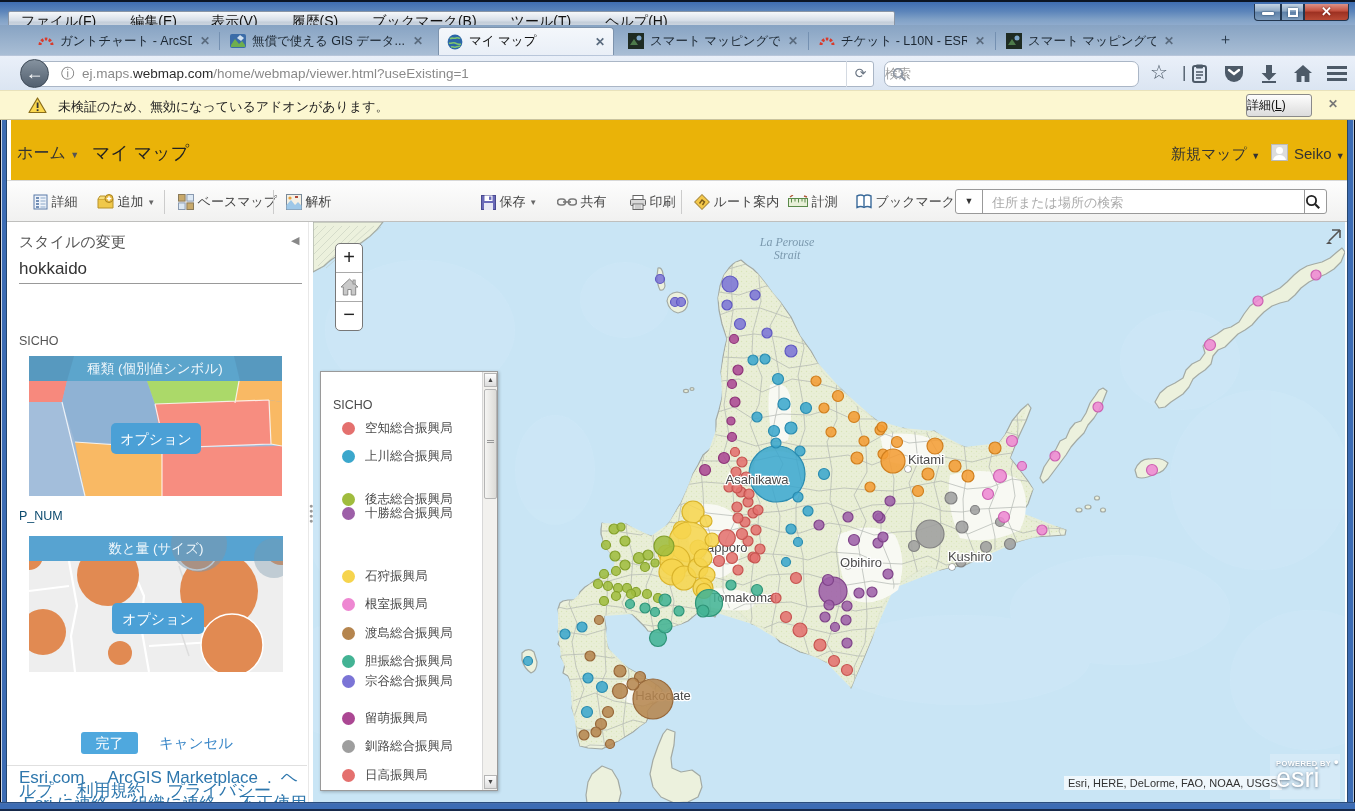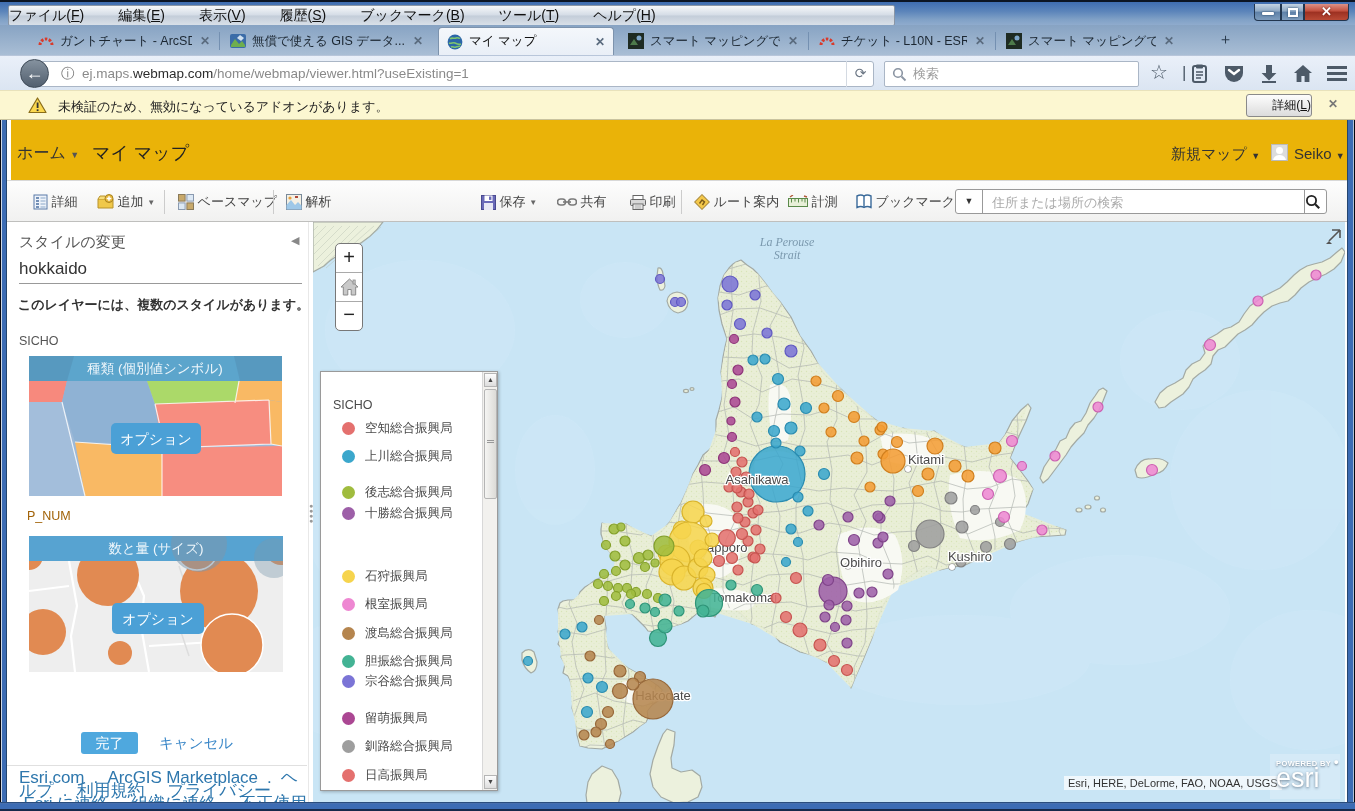--- a/index.html
+++ b/index.html
@@ -1,19 +1,19 @@
 <!DOCTYPE html>
 <html><head><meta charset="utf-8">
 <style>
 *{margin:0;padding:0;box-sizing:border-box}
 html,body{width:1355px;height:811px;overflow:hidden;font-family:"Liberation Sans",sans-serif}
 #win{position:absolute;left:0;top:0;width:1355px;height:811px;background:#fff}
 
 #titlebar{position:absolute;left:0;top:0;width:1355px;height:25px;background:linear-gradient(#3f6db1 0%,#5b84ba 40%,#7fa0c6 75%,#8fabcd 100%);border-top:2px solid #0c1524}
-#menubar{position:absolute;left:8px;top:3px;width:887px;height:21px;background:linear-gradient(#f6f8fa,#d4dce6 48%,#c3cdd9 52%,#d9e0e8);border:1px solid #8a96a6;border-radius:2px;display:flex;align-items:center;font-size:14px;color:#111;}
+#menubar{position:absolute;left:8px;top:9px;width:887px;height:21px;background:linear-gradient(#f6f8fa,#d4dce6 48%,#c3cdd9 52%,#d9e0e8);border:1px solid #8a96a6;border-radius:2px;display:flex;align-items:center;font-size:14px;color:#111;padding-left:12px}
 #menubar span{margin-right:34px}
 #menubar u{text-decoration:underline}
 .winbtn{position:absolute;top:2px;height:17px;border:1px solid #22364f;border-top:none;color:#fff;text-align:center;font-size:11px;line-height:15px}
 #btnmin{left:1254px;width:27px;background:linear-gradient(#c4d3e2,#8da8c4 45%,#5e81a8 50%,#7d9cbd);border-radius:0 0 0 4px}
 #btnmax{left:1281px;width:23px;background:linear-gradient(#c4d3e2,#8da8c4 45%,#5e81a8 50%,#7d9cbd)}
 #btnclose{left:1304px;width:45px;background:linear-gradient(#dd9186,#c24e3c 45%,#9c3021 50%,#b94a35);border-radius:0 0 4px 0}
 #btnmin b{display:block;margin:8px auto 0;width:12px;height:3px;background:#fff;border-radius:1px;box-shadow:0 0 2px #1a3b5e}
 #btnmax b{display:block;margin:4px auto 0;width:10px;height:9px;border:2px solid #fff;box-shadow:0 0 2px #1a3b5e}
 #btnclose b{font-weight:bold;font-size:13px;text-shadow:0 0 2px #5e1208}
 
@@ -22,27 +22,27 @@
 .tab .ico{width:16px;height:16px;margin-right:6px;flex:none}
 .tab .x{color:#5a6b7e;font-size:12px;margin-left:8px;font-weight:bold}
 .tab.active{background:linear-gradient(#f4f7fb,#e9eff7);border:1px solid #7d93ad;border-bottom:none;color:#111}
 .tabsep{position:absolute;top:7px;width:1px;height:18px;background:#7490b1}
 
 #navbar{position:absolute;left:0;top:55px;width:1355px;height:35px;background:linear-gradient(#eaf0f9,#dbe5f2);border-top:1px solid #b8c6da}
 #backbtn{position:absolute;left:20px;top:3px;width:29px;height:29px;border-radius:50%;background:linear-gradient(#85929f,#525f6e);border:1px solid #3e4a57;color:#fff;text-align:center;font-size:18px;line-height:26px;font-weight:bold;z-index:3}
 #urlbox{position:absolute;left:34px;top:5px;width:840px;height:26px;background:#fff;border:1px solid #aab6c6;border-radius:3px;font-size:13.5px;color:#8a8a8a;line-height:24px;padding-left:26px}
 #urlbox .dom{color:#2c2c2c}
 #reload{position:absolute;left:846px;top:5px;width:28px;height:26px;border-left:1px solid #d4dae2;color:#6b7684;font-size:14px;text-align:center;line-height:25px}
-#searchbox{position:absolute;left:884px;top:5px;width:255px;height:26px;background:#fff;border:1px solid #aab6c6;border-radius:2px;color:#9b9b9b;font-size:13px;line-height:24px;padding-left:28px}
+#searchbox{position:absolute;left:884px;top:5px;width:255px;height:26px;background:#fff;border:1px solid #aab6c6;border-radius:7px;color:#9b9b9b;font-size:13px;line-height:24px;}
 .navico{position:absolute;top:7px;font-size:17px;color:#4d5a68}
 
 #notif{position:absolute;left:0;top:90px;width:1355px;height:30px;background:#fcf7d1;border-top:1px solid #e8e2bb;border-bottom:1px solid #c9c39f;font-size:13px;color:#222}
 #notif .warn{position:absolute;left:28px;top:7px}
 #notif .msg{position:absolute;left:58px;top:7px}
-#notifbtn{position:absolute;left:1246px;top:3px;width:66px;height:23px;background:linear-gradient(#fdfdfd,#dcdcdc);border:1px solid #8a8a8a;border-radius:3px;font-size:12px;color:#111;text-align:right;line-height:21px}
+#notifbtn{position:absolute;left:1246px;top:3px;width:66px;height:23px;background:linear-gradient(#fdfdfd,#dcdcdc);border:1px solid #8a8a8a;border-radius:3px;font-size:12px;color:#111;text-align:left;line-height:21px}
 #notifx{position:absolute;left:1328px;top:6px;color:#777;font-size:12px;font-weight:bold}
 
 #page{position:absolute;left:7px;top:120px;width:1340px;height:682px;background:#fff;overflow:hidden}
 #agheader{position:absolute;left:4px;top:0;width:1340px;height:60px;background:#eab308}
 #agtoolbar{position:absolute;left:0;top:60px;width:1340px;height:42px;background:linear-gradient(#fdfdfd,#f1f1f0);border-top:1px solid #d8d8d8;border-bottom:1px solid #bfbfbd;font-size:13px;color:#444}
 .tbitem{position:absolute;top:12px;display:flex;align-items:center;white-space:nowrap}
 .tbsep{position:absolute;top:9px;width:1px;height:24px;background:#ccc}
 
 #panel{position:absolute;left:0;top:102px;width:302px;height:580px;background:#fff;border-right:1px solid #e8e8e8;font-size:13px;color:#4c4c4c}
 .lgrow{position:absolute;left:0;width:160px;padding-left:44px;line-height:15px}
@@ -243,42 +243,41 @@
               <circle cx="6.5" cy="6.5" r="4.6" fill="none" stroke="#222" stroke-width="1.8"></circle>
               <path d="M10.2 10.2 L14.2 14.2" stroke="#222" stroke-width="2.2"></path>
             </svg></div>
       </div>
     </div>
     <div id="panel">
       <div style="position:absolute;left:12px;top:11px;font-size:15px;color:#555">スタイルの変更</div>
       <div style="position:absolute;left:284px;top:12px;color:#888;font-size:11px">◀</div>
       <div style="position:absolute;left:12px;top:37px;font-size:17px;color:#333">hokkaido</div>
       <div style="position:absolute;left:12px;top:61px;width:283px;height:1px;background:#999"></div>
-      <div style="position:absolute;left:11px;top:74px;font-size:13px;font-weight:bold;color:#333;white-space:nowrap">このレイヤーには、複数のスタイルがあります。</div>
       <div style="position:absolute;left:12px;top:112px;font-size:12.5px;color:#555">SICHO</div>
       <svg style="position:absolute;left:22px;top:134px" width="253" height="140" viewBox="0 0 253 140">
         <rect width="253" height="140" fill="#9db9d8"></rect>
         <polygon points="0,25 38,25 33,46 0,46" fill="#f7897d"></polygon>
         <polygon points="0,46 33,46 56,140 0,140" fill="#a3bedb"></polygon>
         <polygon points="38,25 118,25 126,50 131,70 128,88 46,86 33,46" fill="#8fb2d4"></polygon>
         <polygon points="118,25 210,25 206,47 168,50 126,48" fill="#abd969"></polygon>
         <polygon points="210,25 253,25 253,46 240,44 206,47" fill="#f9b964"></polygon>
         <polygon points="126,48 240,44 242,88 133,92" fill="#f78d80"></polygon>
         <polygon points="240,44 253,46 253,90 242,88" fill="#f9b964"></polygon>
         <polygon points="133,92 253,90 253,140 133,140" fill="#f78d80"></polygon>
         <polygon points="46,86 133,92 133,140 56,140" fill="#f9b964"></polygon>
         <path d="M33,46 56,140 M126,48 131,70 128,88 133,92 133,140 M46,86 133,92 M126,48 240,44 M206,47 210,25 M240,44 242,88 253,90 M133,92 242,88" stroke="#fff" stroke-width="1.2" fill="none" opacity=".8"></path>
         <rect width="253" height="25" fill="#5ca5cc"></rect>
         <polygon points="0,0 45,0 38,25 0,25" fill="#548fb5" opacity=".55"></polygon>
         <polygon points="205,0 253,0 253,25 211,25" fill="#548fb5" opacity=".55"></polygon>
         <text x="126" y="17" text-anchor="middle" font-size="13.5" fill="#eef6fb">種類 (個別値シンボル)</text>
         <rect x="82" y="67" width="90" height="31" rx="5" fill="#4ba0d6"></rect>
         <text x="127" y="88" text-anchor="middle" font-size="14" fill="#fff">オプション</text>
       </svg>
-      <div style="position:absolute;left:20px;top:287px;font-size:12.5px;color:#a16207">P_NUM</div>
+      <div style="position:absolute;left:12px;top:287px;font-size:12.5px;color:#0c4a6e">P_NUM</div>
       <svg style="position:absolute;left:22px;top:314px" width="254" height="136" viewBox="0 0 254 136">
         <rect width="254" height="136" fill="#eeeeee"></rect>
         <path d="M40,25 48,70 42,100 46,136 M0,55 40,50 M100,25 115,60 112,90 120,136 M112,90 180,85 M120,110 200,105" stroke="#fff" stroke-width="2.2" fill="none"></path>
         <path d="M150,30 160,60 150,90 160,120" stroke="#dddddd" stroke-width="1.5" fill="none"></path>
         <g fill="#e18a52">
             <circle cx="79" cy="39" r="31"></circle>
             <circle cx="190" cy="55" r="39"></circle>
             <circle cx="203" cy="109" r="31" stroke="#fff" stroke-width="1.5"></circle>
             <circle cx="14" cy="96" r="23"></circle>
             <circle cx="91" cy="117" r="12"></circle>
@@ -642,21 +641,21 @@
       <div style="height:29px;border-bottom:1px solid #aaa;text-align:center"><svg style="margin-top:5px" width="19" height="18" viewBox="0 0 19 18">
             <path d="M9.5 1 1 9h2.3v8h4.5v-5.5h3.4V17h4.5V9h2.3z" fill="#c9c9c9" stroke="#8a8a8a" stroke-width="1"></path>
             <rect x="13" y="2" width="2.2" height="4" fill="#c9c9c9" stroke="#8a8a8a" stroke-width="0.8"></rect>
           </svg></div>
       <div style="height:28px;text-align:center;font-size:20px;line-height:24px;color:#222">−</div>
     </div>
     <div id="legend" style="position:absolute;left:313px;top:251px;width:178px;height:420px;background:#fff;border:1px solid #9a9a9a;box-shadow:1px 1px 3px rgba(0,0,0,.25);z-index:4;font-size:12.5px;color:#4a4a4a">
       <div style="position:absolute;left:12px;top:26px;font-size:12.5px">SICHO</div>
       <div class="lgrow" style="top:49px"><span class="lgc" style="background:#e4706e"></span>空知総合振興局</div>
       <div class="lgrow" style="top:77px"><span class="lgc" style="background:#3ba7cc"></span>上川総合振興局</div>
-      <div class="lgrow" style="top:113px"><span class="lgc" style="background:#a0bc3e"></span>後志総合振興局</div>
+      <div class="lgrow" style="top:120px"><span class="lgc" style="background:#a0bc3e"></span>後志総合振興局</div>
       <div class="lgrow" style="top:134px"><span class="lgc" style="background:#9d5fa8"></span>十勝総合振興局</div>
       <div class="lgrow" style="top:197px"><span class="lgc" style="background:#f6d44d"></span>石狩振興局</div>
       <div class="lgrow" style="top:225px"><span class="lgc" style="background:#ee87d2"></span>根室振興局</div>
       <div class="lgrow" style="top:254px"><span class="lgc" style="background:#b5854e"></span>渡島総合振興局</div>
       <div class="lgrow" style="top:282px"><span class="lgc" style="background:#43b394"></span>胆振総合振興局</div>
       <div class="lgrow" style="top:302px"><span class="lgc" style="background:#7b74d6"></span>宗谷総合振興局</div>
       <div class="lgrow" style="top:339px"><span class="lgc" style="background:#ab4793"></span>留萌振興局</div>
       <div class="lgrow" style="top:367px"><span class="lgc" style="background:#9e9e9e"></span>釧路総合振興局</div>
       <div class="lgrow" style="top:396px"><span class="lgc" style="background:#e4706e"></span>日高振興局</div>
       <div id="lgsb" style="position:absolute;right:0;top:0;width:15px;height:100%;background:#f2f1ee;border-left:1px solid #d8d8d8">

